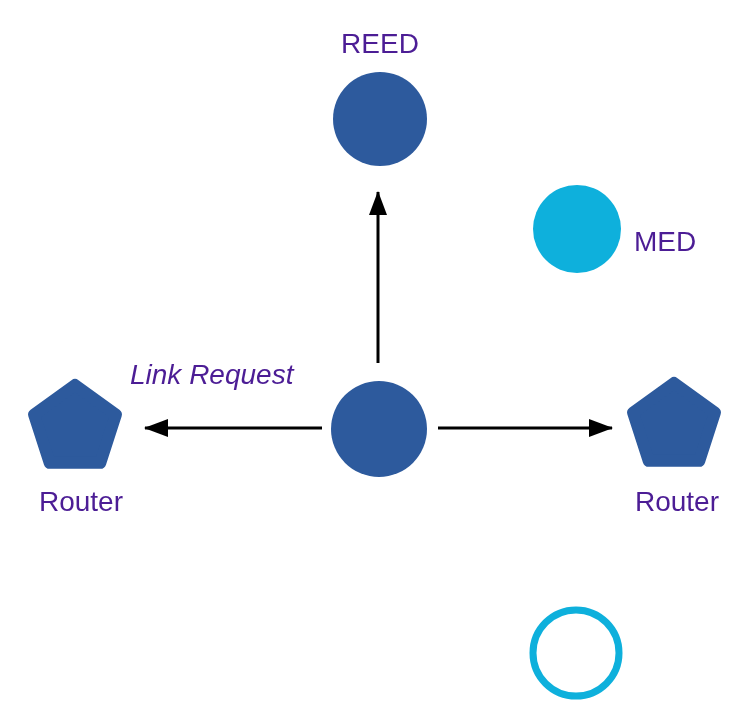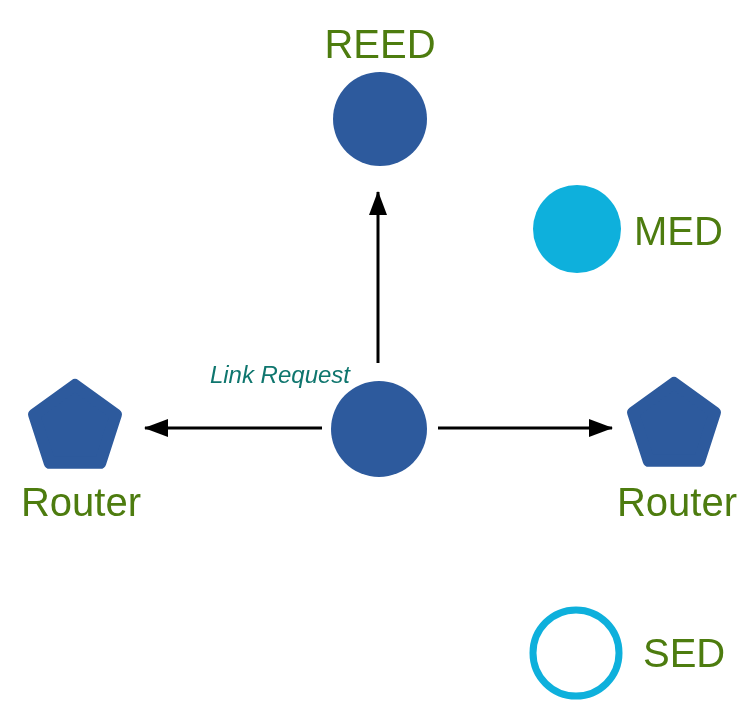--- a/index.html
+++ b/index.html
@@ -15,35 +15,35 @@
     font-family: "Liberation Sans", sans-serif;
     overflow: hidden;
   }
   #diagram-svg {
     position: absolute;
     left: 0;
     top: 0;
   }
   .node-label {
     position: absolute;
-    color: #4d7c0f;
-    font-size: 40px;
+    color: #4c1d95;
+    font-size: 28px;
     line-height: 40px;
     white-space: nowrap;
   }
   .centered {
     transform: translateX(-50%);
   }
   .annotation {
     position: absolute;
-    color: #0f766e;
-    font-size: 24px;
+    color: #4c1d95;
+    font-size: 28px;
     line-height: 26px;
     font-style: italic;
-    text-align: right;
+    text-align: left;
     width: 220px;
     white-space: nowrap;
   }
 </style>
 </head>
 <body>
 
 <div id="canvas">
 
   <svg id="diagram-svg" width="752" height="720" viewBox="0 0 752 720">
@@ -65,25 +65,24 @@
 
     <circle cx="576" cy="653" r="43" fill="none" stroke-width="7" stroke="#0EB0DC"></circle>
 
     <polygon points="75,385 115.9,414.7 100.3,462.8 49.7,462.8 34.1,414.7" stroke-width="12" stroke-linejoin="round" fill="#2D5A9D" stroke="#2D5A9D"></polygon>
 
     <polygon points="674,383 714.9,412.7 699.3,460.8 648.7,460.8 633.1,412.7" stroke-width="12" stroke-linejoin="round" fill="#2D5A9D" stroke="#2D5A9D"></polygon>
   </svg>
 
   <div class="node-label centered" style="left:380px; top:24px;">REED</div>
 
-  <div class="node-label" style="left:634px; top:211px;">MED</div>
+  <div class="node-label" style="left:634px; top:222px;">MED</div>
 
   <div class="node-label centered" style="left:81px; top:482px;">Router</div>
 
   <div class="node-label centered" style="left:677px; top:482px;">Router</div>
 
-  <div class="node-label" style="left:643px; top:633px;">SED</div>
 
   <div class="annotation" style="left:130px; top:362px;">
     <div>Link Request</div>
   </div>
 
 </div>
 
 </body></html>

